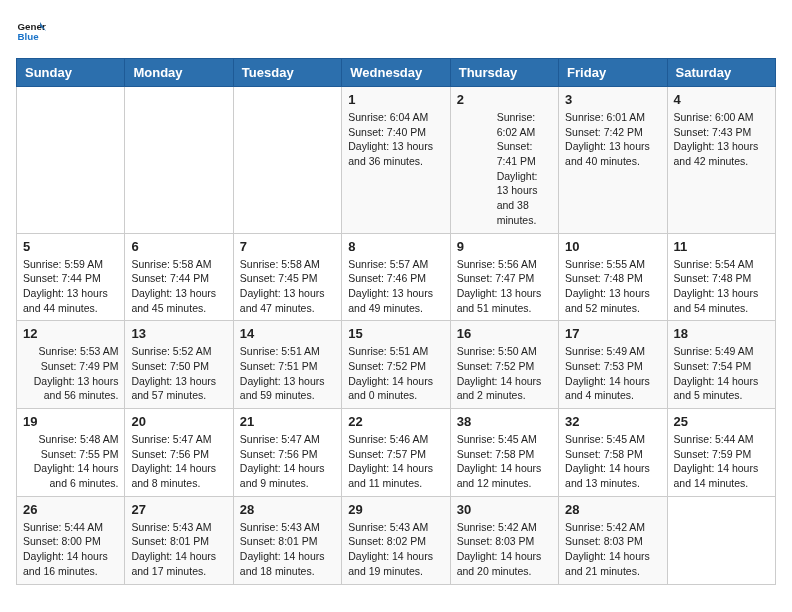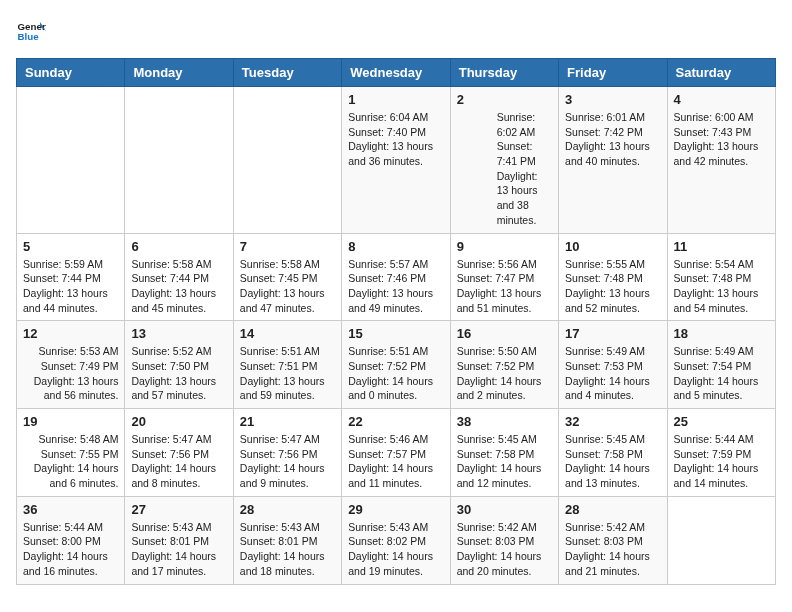--- a/index.html
+++ b/index.html
@@ -294,21 +294,21 @@
         <td>
           <span class="day-num">25</span>
           <div class="day-info" style="white-space: pre-line;">Sunrise: 5:44 AM
 Sunset: 7:59 PM
 Daylight: 14 hours
 and 14 minutes.</div>
         </td>
       </tr>
       <tr>
         <td>
-          <span class="day-num">36</span>
+          <span class="day-num">26</span>
           <div class="day-info" style="white-space: pre-line;">Sunrise: 5:44 AM
 Sunset: 8:00 PM
 Daylight: 14 hours
 and 16 minutes.</div>
         </td>
         <td>
           <span class="day-num">27</span>
           <div class="day-info" style="white-space: pre-line;">Sunrise: 5:43 AM
 Sunset: 8:01 PM
 Daylight: 14 hours

